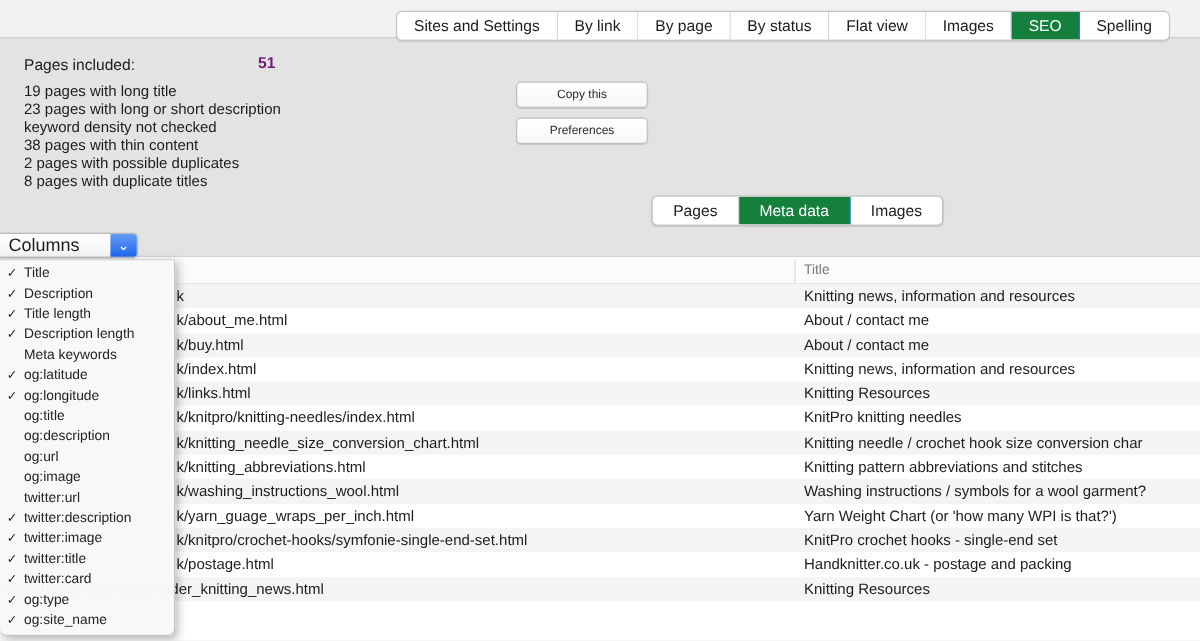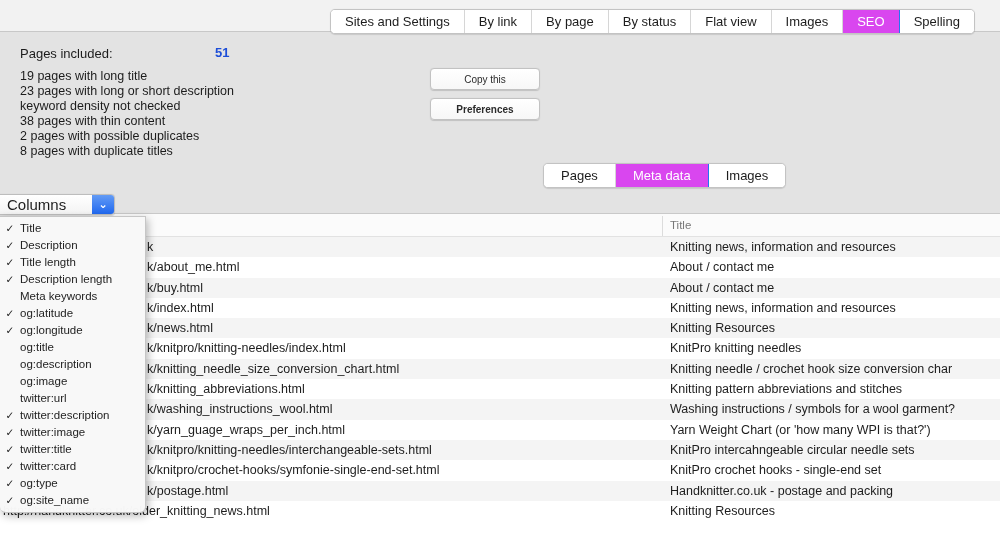--- a/index.html
+++ b/index.html
@@ -9,35 +9,35 @@
     font-family:"Liberation Sans","DejaVu Sans",sans-serif;
     color:#1d1d1d;
     -webkit-font-smoothing:antialiased;
   }
   
   .toolbar{position:absolute;left:0;top:0;width:1000px;height:31px;background:#f2f2f2;border-bottom:1px solid #c8c8c8;}
   
   .seg{position:absolute;display:flex;background:#ffffff;border:1px solid #c3c3c3;border-radius:5px;overflow:hidden;box-shadow:0 0.5px 1px rgba(0,0,0,.12);}
   .seg .segbtn{display:flex;align-items:center;justify-content:center;font-size:13px;color:#1d1d1d;background:#fff;border-right:1px solid #d6d6d6;cursor:default;white-space:nowrap;}
   .seg .segbtn:last-child{border-right:none;}
-  .seg .segbtn.selected{background:#d946ef;color:#fff;border-right-color:#2277f3;}
+  .seg .segbtn.selected{background:#15803d;color:#fff;border-right-color:#2277f3;}
   .tabs-top{left:330px;top:9px;height:23px;}
   .tabs-top .segbtn{padding:0 14px;}
   .tabs-sub{left:543px;top:163px;height:23px;}
   .tabs-sub .segbtn{padding:6px 17px;}
   
   .summary-label{position:absolute;left:20px;top:46px;font-size:13px;color:#1c1c1c;}
-  .summary-value{position:absolute;left:215px;top:45px;font-size:13px;font-weight:bold;color:#1d4ed8;}
+  .summary-value{position:absolute;left:215px;top:45px;font-size:13px;font-weight:bold;color:#701a75;}
   .stats{position:absolute;left:20px;top:69px;font-size:12.5px;line-height:15px;color:#1c1c1c;}
   
   .pushbtn{position:absolute;left:430px;width:108px;height:20px;background:linear-gradient(#ffffff,#f7f7f7);
     border:1px solid #c2c2c2;border-radius:4px;font-size:10px;color:#2b2b2b;display:flex;align-items:center;justify-content:center;
     box-shadow:0 0.5px 1px rgba(0,0,0,.15);cursor:default;}
   .btn-copy{top:68px;}
-  .btn-prefs{top:98px;font-weight:bold;}
+  .btn-prefs{top:98px;}
   
   .table{position:absolute;left:0;top:213px;width:1000px;bottom:0;background:#fff;}
   .thead{position:absolute;left:0;top:0;width:1000px;height:24px;background:#fbfbfb;border-top:1px solid #c9c9c9;border-bottom:1px solid #e2e2e2;box-sizing:border-box;}
   .th-title{position:absolute;left:670px;top:5px;font-size:11.5px;color:#787878;}
   .th-div{position:absolute;left:662px;top:2px;width:1px;height:20px;background:#dcdcdc;}
   .tbody{position:absolute;left:0;top:24px;width:1000px;}
   .trow{position:relative;height:20.3px;background:#fff;font-size:12.5px;white-space:nowrap;}
   .trow:nth-child(odd){background:#f4f4f4;} 
   .cell-url{position:absolute;left:147px;top:3px;color:#1d1d1d;}
   .cell-title{position:absolute;left:670px;top:3px;color:#1d1d1d;text-align:center;}
@@ -131,21 +131,21 @@
         <span class="cell-title">About / contact me</span>
       </div>
 
 
       <div class="trow">
         <span class="cell-url">k/index.html</span>
         <span class="cell-title">Knitting news, information and resources</span>
       </div>
 
       <div class="trow">
-        <span class="cell-url">k/news.html</span>
+        <span class="cell-url">k/links.html</span>
         <span class="cell-title">Knitting Resources</span>
       </div>
 
       <div class="trow">
         <span class="cell-url">k/knitpro/knitting-needles/index.html</span>
         <span class="cell-title">KnitPro knitting needles</span>
       </div>
 
       <div class="trow">
         <span class="cell-url">k/knitting_needle_size_conversion_chart.html</span>
@@ -160,24 +160,20 @@
       <div class="trow">
         <span class="cell-url">k/washing_instructions_wool.html</span>
         <span class="cell-title">Washing instructions / symbols for a wool garment?</span>
       </div>
 
       <div class="trow">
         <span class="cell-url">k/yarn_guage_wraps_per_inch.html</span>
         <span class="cell-title">Yarn Weight Chart (or 'how many WPI is that?')</span>
       </div>
 
-      <div class="trow">
-        <span class="cell-url">k/knitpro/knitting-needles/interchangeable-sets.html</span>
-        <span class="cell-title">KnitPro intercahngeable circular needle sets</span>
-      </div>
 
       <div class="trow">
         <span class="cell-url">k/knitpro/crochet-hooks/symfonie-single-end-set.html</span>
         <span class="cell-title">KnitPro crochet hooks - single-end set</span>
       </div>
 
       <div class="trow">
         <span class="cell-url">k/postage.html</span>
         <span class="cell-title">Handknitter.co.uk - postage and packing</span>
       </div>
@@ -234,20 +230,24 @@
     <div class="mitem">
       <span class="mcheck"></span>
       <span class="mlabel">og:title</span>
     </div>
 
     <div class="mitem">
       <span class="mcheck"></span>
       <span class="mlabel">og:description</span>
     </div>
 
+    <div class="mitem">
+      <span class="mcheck"></span>
+      <span class="mlabel">og:url</span>
+    </div>
 
     <div class="mitem">
       <span class="mcheck"></span>
       <span class="mlabel">og:image</span>
     </div>
 
     <div class="mitem">
       <span class="mcheck"></span>
       <span class="mlabel">twitter:url</span>
     </div>

